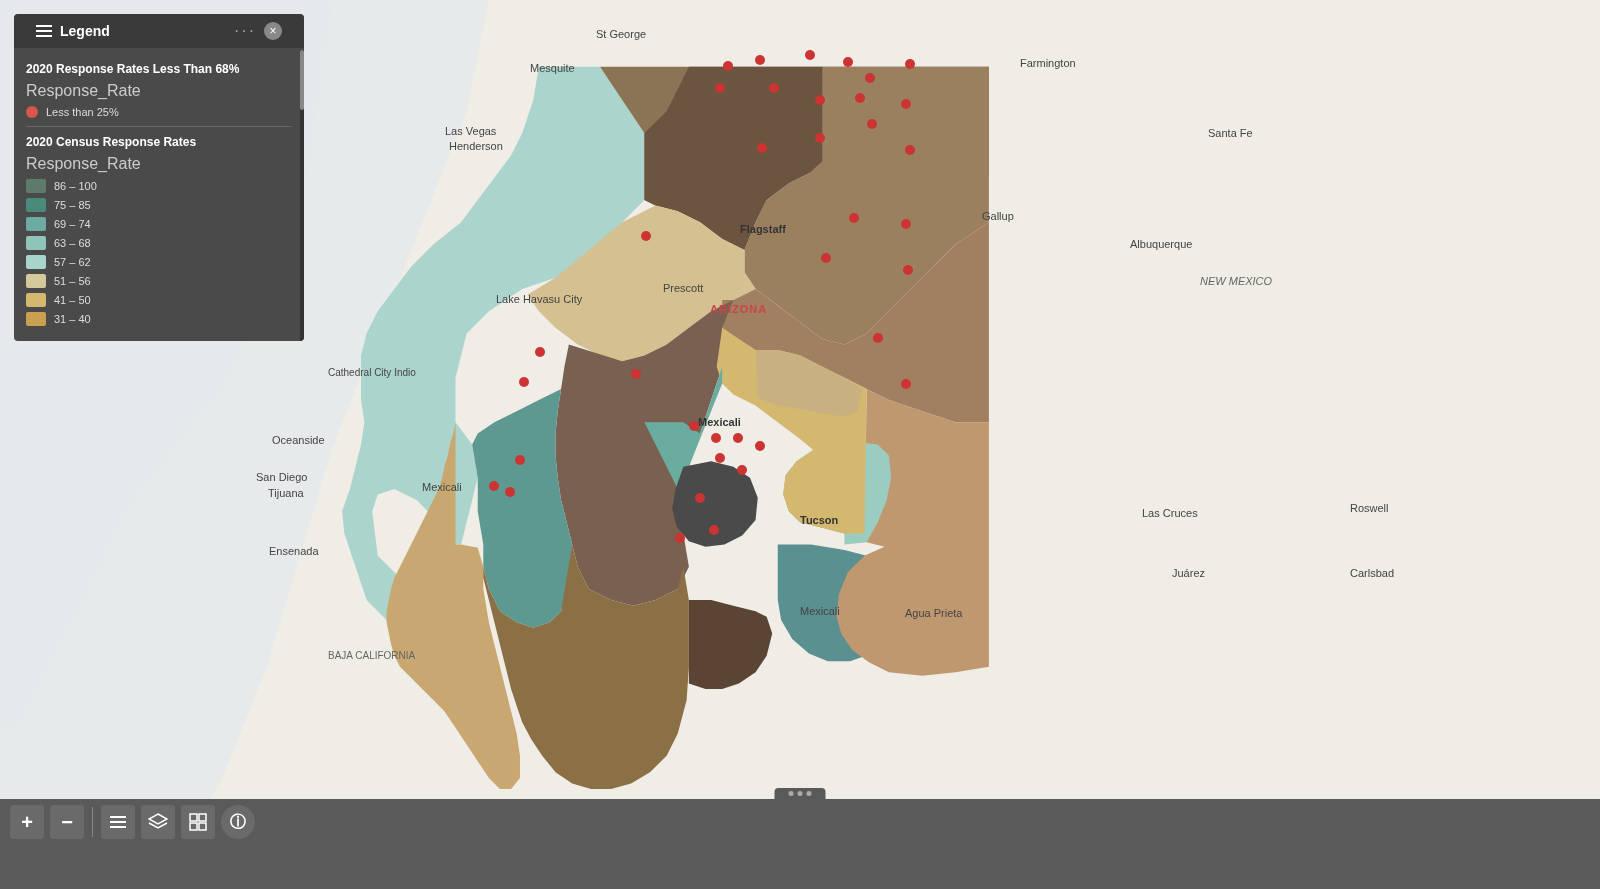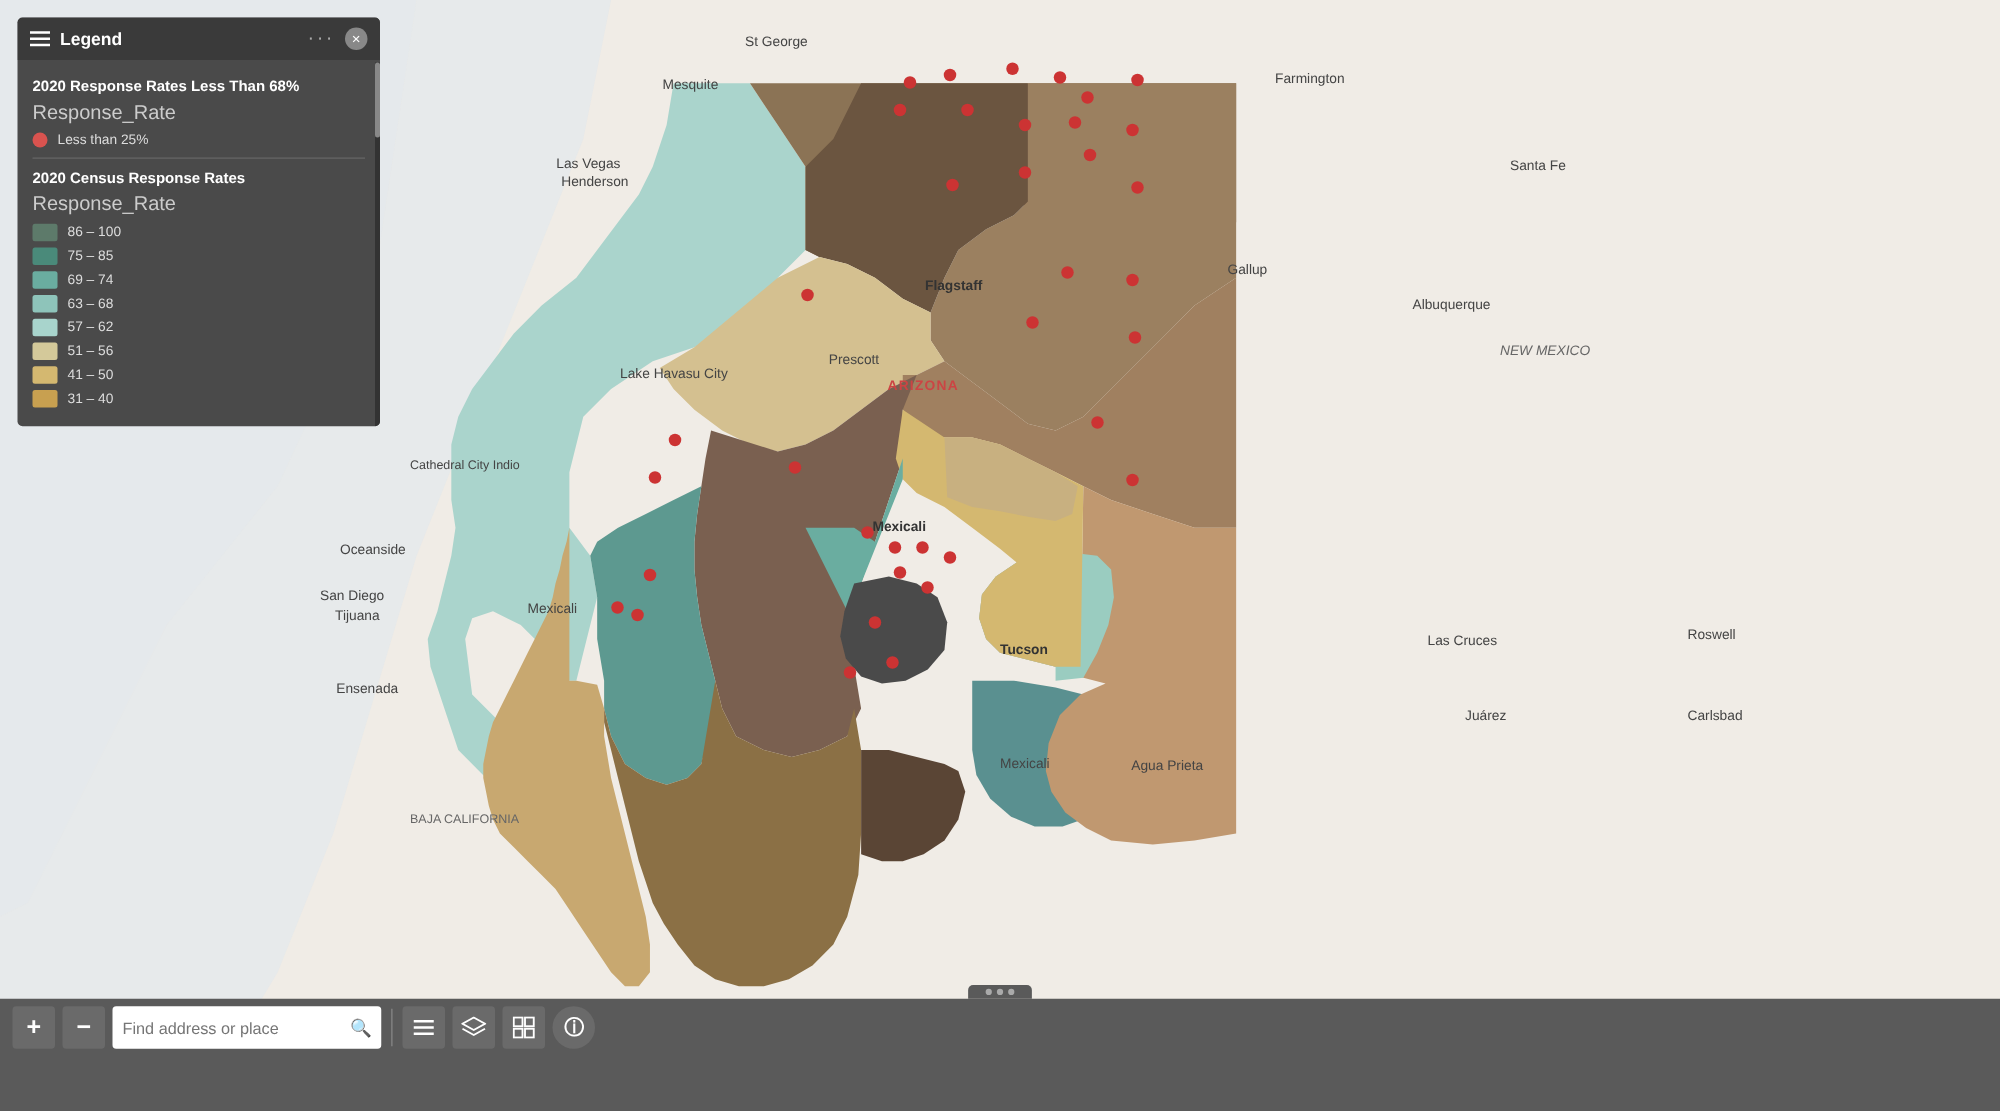--- a/index.html
+++ b/index.html
@@ -31,21 +31,21 @@
       border-radius: 4px;
       z-index: 100;
       max-height: 420px;
       overflow: hidden;
     }
 
     #legend-header {
       display: flex;
       align-items: center;
       justify-content: space-between;
-      padding: 8px 10px;
+      padding: 8px 22px;
       background: #3a3a3a;
       border-radius: 4px 4px 0 0;
     }
 
     #legend-header-left {
       display: flex;
       align-items: center;
       gap: 8px;
     }
 
@@ -397,24 +397,20 @@
   <div id="collapse-handle">
     <span></span>
       <span></span>
       <span></span>
   </div>
 
   <div id="bottom-bar">
     <div id="toolbar">
       <button class="tb-btn" style="font-size:20px; font-weight:bold;">+</button>
       <button class="tb-btn" style="font-size:20px; font-weight:bold;">−</button>
-      <div id="search-box">
-        <input id="search-input" type="text" placeholder="Find address or place" style="">
-        <span id="search-icon">🔍</span>
-      </div>
       <div class="tb-separator"></div>
       <button class="tb-btn" title="List">
         <svg width="18" height="18" viewBox="0 0 18 18">
           <rect x="1" y="3" width="16" height="2" fill="white"></rect>
           <rect x="1" y="8" width="16" height="2" fill="white"></rect>
           <rect x="1" y="13" width="16" height="2" fill="white"></rect>
         </svg>
       </button>
       <button class="tb-btn" title="Layers">
         <svg width="20" height="18" viewBox="0 0 20 18">

